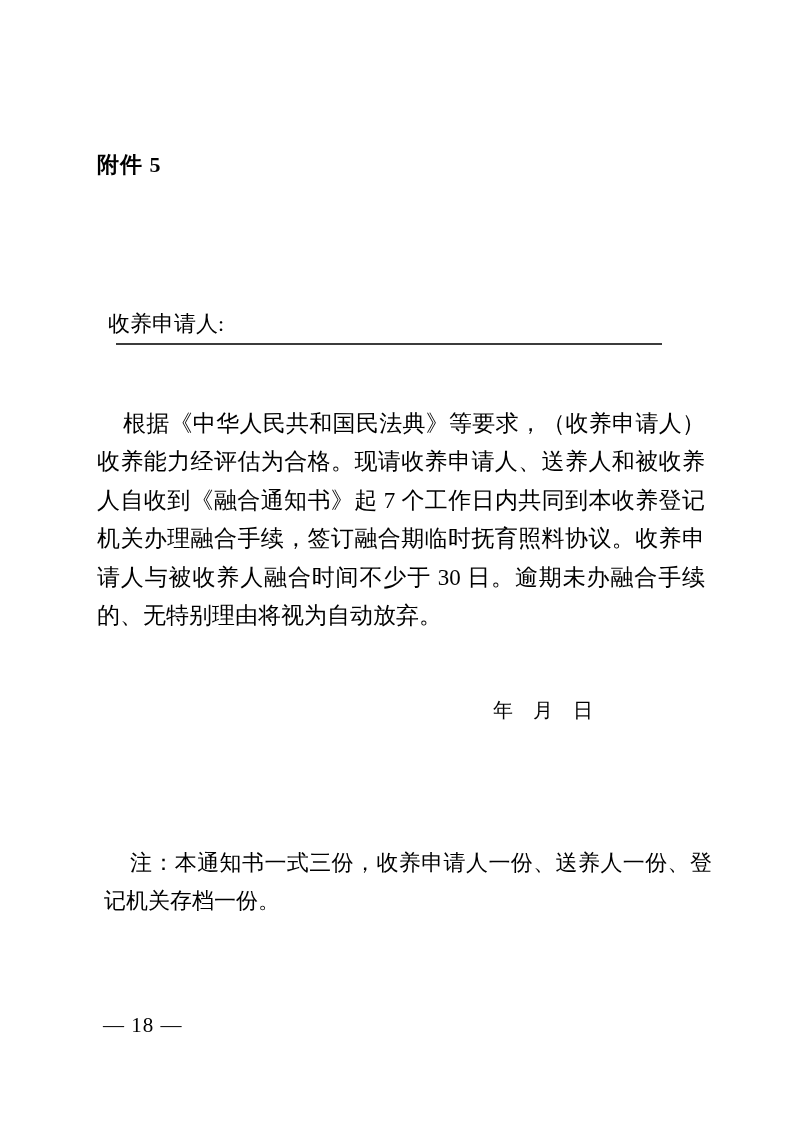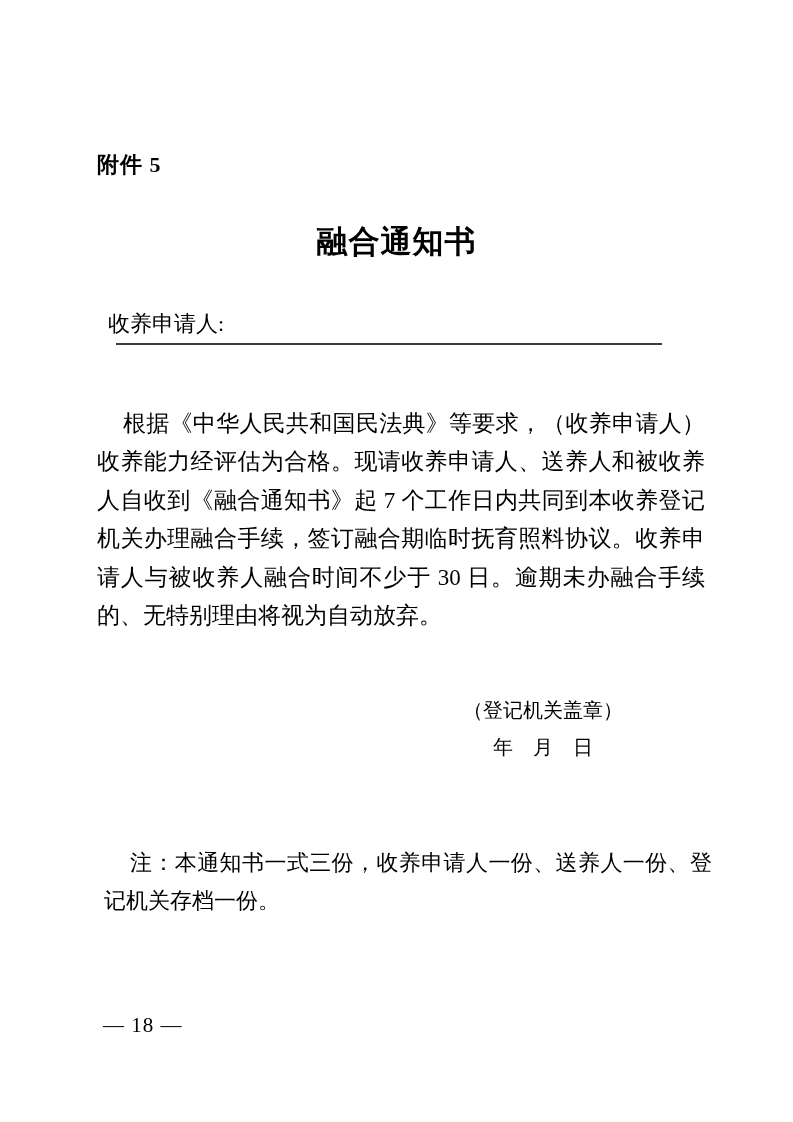--- a/index.html
+++ b/index.html
@@ -93,33 +93,31 @@
     letter-spacing: 1px;
   }
 </style>
 </head>
 <body>
 
 <div class="page">
 
   <div class="attachment">附件 5</div>
 
-  <h1 class="doc-title">融合通知书</h1>
 
   <div class="fields">
     <div class="field-row">
       <span class="field-label">收养申请人:</span>
       <span class="field-line"></span>
     </div>
   </div>
 
   <p class="body-para">根据《中华人民共和国民法典》等要求，（收养申请人） 收养能力经评估为合格。现请收养申请人、送养人和被收养人自收到《融合通知书》起 7 个工作日内共同到本收养登记机关办理融合手续，签订融合期临时抚育照料协议。收养申请人与被收养人融合时间不少于 30 日。逾期未办融合手续的、无特别理由将视为自动放弃。</p>
 
   <div class="sig-block">
-    <div class="sig-line">（登记机关盖章）</div>
     <div class="sig-line">年　月　日</div>
   </div>
 
   <p class="note-para">注：本通知书一式三份，收养申请人一份、送养人一份、登记机关存档一份。</p>
 
   <div class="page-number">— 18 —</div>
 
 </div>
 
 </body></html>

